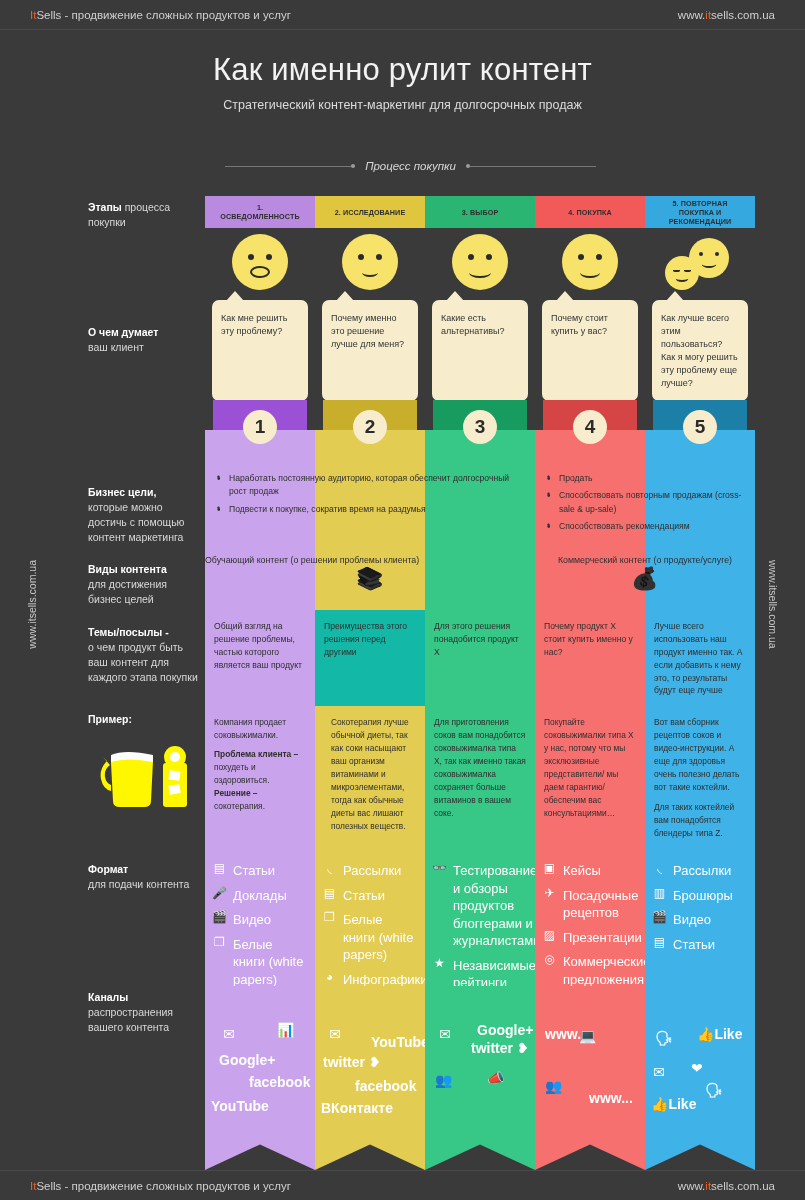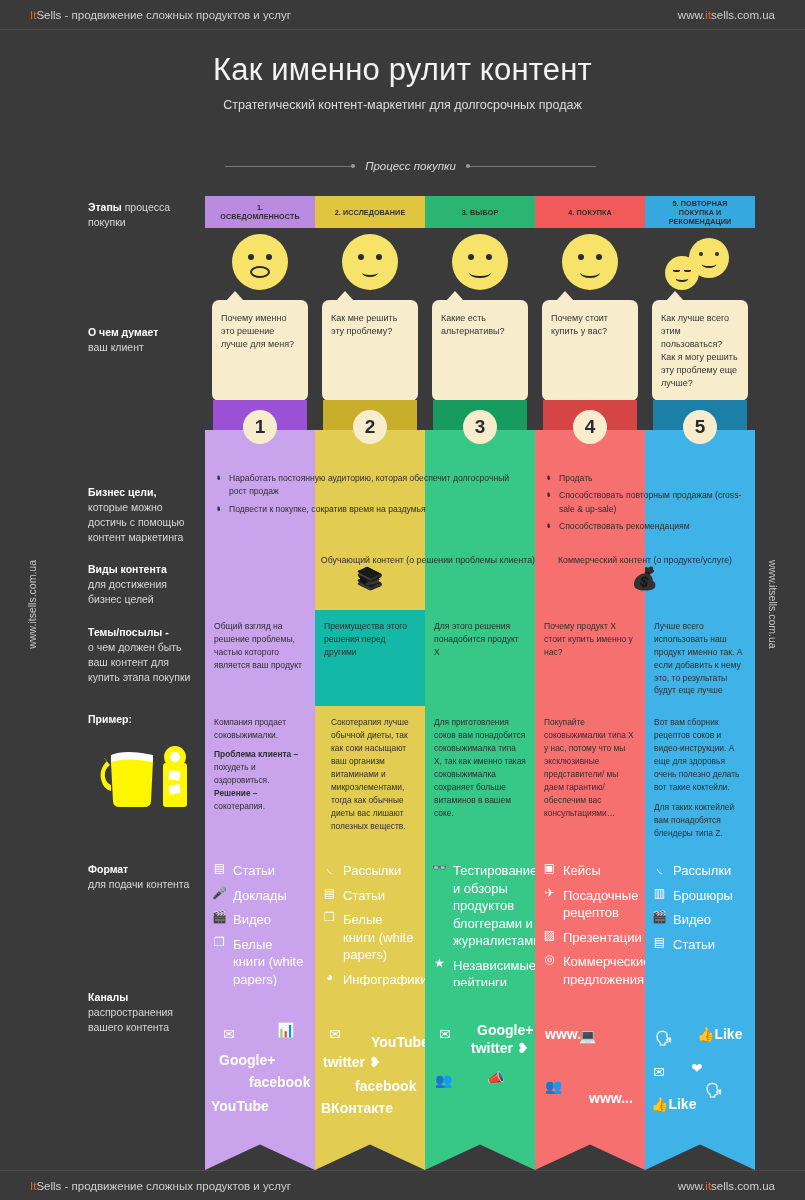--- a/index.html
+++ b/index.html
@@ -228,24 +228,24 @@
           </div>
         </div>
       </div>
     </div>
 
   <div class="label-col" style="top:325px">
     <b>О чем думает</b><br><span>ваш клиент</span>
   </div>
   <div class="cols bubbles" id="bubbles-row">
       <div class="col bubble-wrap">
+        <div class="bubble">Как мне решить эту проблему?</div>
+      </div>
+      <div class="col bubble-wrap">
         <div class="bubble">Почему именно это решение лучше для меня?</div>
-      </div>
-      <div class="col bubble-wrap">
-        <div class="bubble">Как мне решить эту проблему?</div>
       </div>
       <div class="col bubble-wrap">
         <div class="bubble">Какие есть альтернативы?</div>
       </div>
       <div class="col bubble-wrap">
         <div class="bubble">Почему стоит купить у вас?</div>
       </div>
       <div class="col bubble-wrap">
         <div class="bubble">Как лучше всего этим пользоваться? Как я могу решить эту проблему еще лучше?</div>
       </div>
@@ -310,35 +310,35 @@
   <div class="label-col" style="top:562px">
     <b>Виды контента</b><br><span>для достижения бизнес целей</span>
   </div>
   <div class="cols band ctypes" id="ctypes-row">
       <div style="position: relative; width: 330px; height: 62px;">
         <div style="position:absolute;inset:0;display:flex;">
           <div style="width:110px;background:#c9a3eb"></div>
           <div style="width:110px;background:#e3cc52"></div>
           <div style="width:110px;background:#37c786"></div>
         </div>
-        <div style="position:relative;text-align:right;padding-top:7px;font-size:8.8px;color:#2f2f2f;">Обучающий контент (о решении проблемы клиента)</div>
+        <div style="position:relative;text-align:left;padding-top:7px;font-size:8.8px;color:#2f2f2f;">Обучающий контент (о решении проблемы клиента)</div>
         <div style="position:relative;text-align:center;font-size:22px;line-height:1;margin-top:3px;filter:grayscale(1) brightness(.25);">📚</div>
       </div>
       <div style="position: relative; width: 220px; height: 62px;">
         <div style="position:absolute;inset:0;display:flex;">
           <div style="width:110px;background:#f77070"></div>
           <div style="width:110px;background:#3fb2e8"></div>
         </div>
         <div style="position:relative;text-align:center;padding-top:7px;font-size:8.8px;color:#2f2f2f;">Коммерческий контент (о продукте/услуге)</div>
         <div style="position:relative;text-align:center;font-size:22px;line-height:1;margin-top:3px;filter:grayscale(1) brightness(.25);">💰</div>
       </div>
     </div>
 
   <div class="label-col" style="top:625px">
-    <b>Темы/посылы -</b><br><span>о чем должен быть ваш контент для купить этапа покупки</span>
+    <b>Темы/посылы -</b><br><span>о чем продукт быть ваш контент для каждого этапа покупки</span>
   </div>
   <div class="cols band themes" id="themes-row">
       <div class="cell" style="background: rgb(201, 163, 235);">Общий взгляд на решение проблемы, частью которого является ваш продукт</div>
       <div class="cell" style="background: #14b8a6;">Преимущества этого решения перед другими</div>
       <div class="cell" style="background: rgb(55, 199, 134);">Для этого решения понадобится продукт X</div>
       <div class="cell" style="background: rgb(247, 112, 112);">Почему продукт X стоит купить именно у нас?</div>
       <div class="cell" style="background: rgb(63, 178, 232);">Лучше всего использовать наш продукт именно так. А если добавить к нему это, то результаты будут еще лучше</div>
     </div>
 
   <div class="label-col" style="top:712px">

